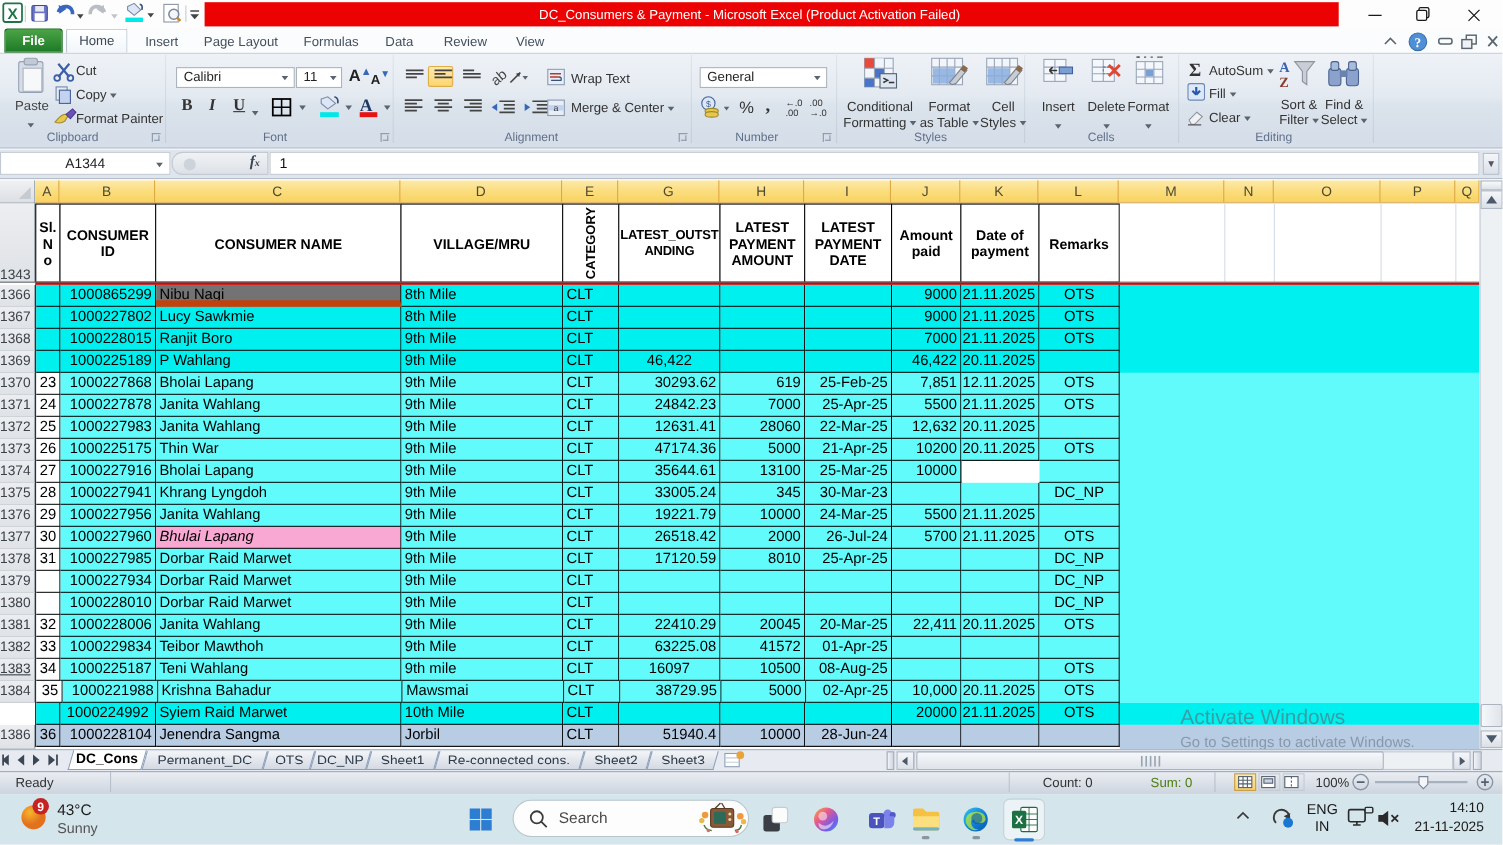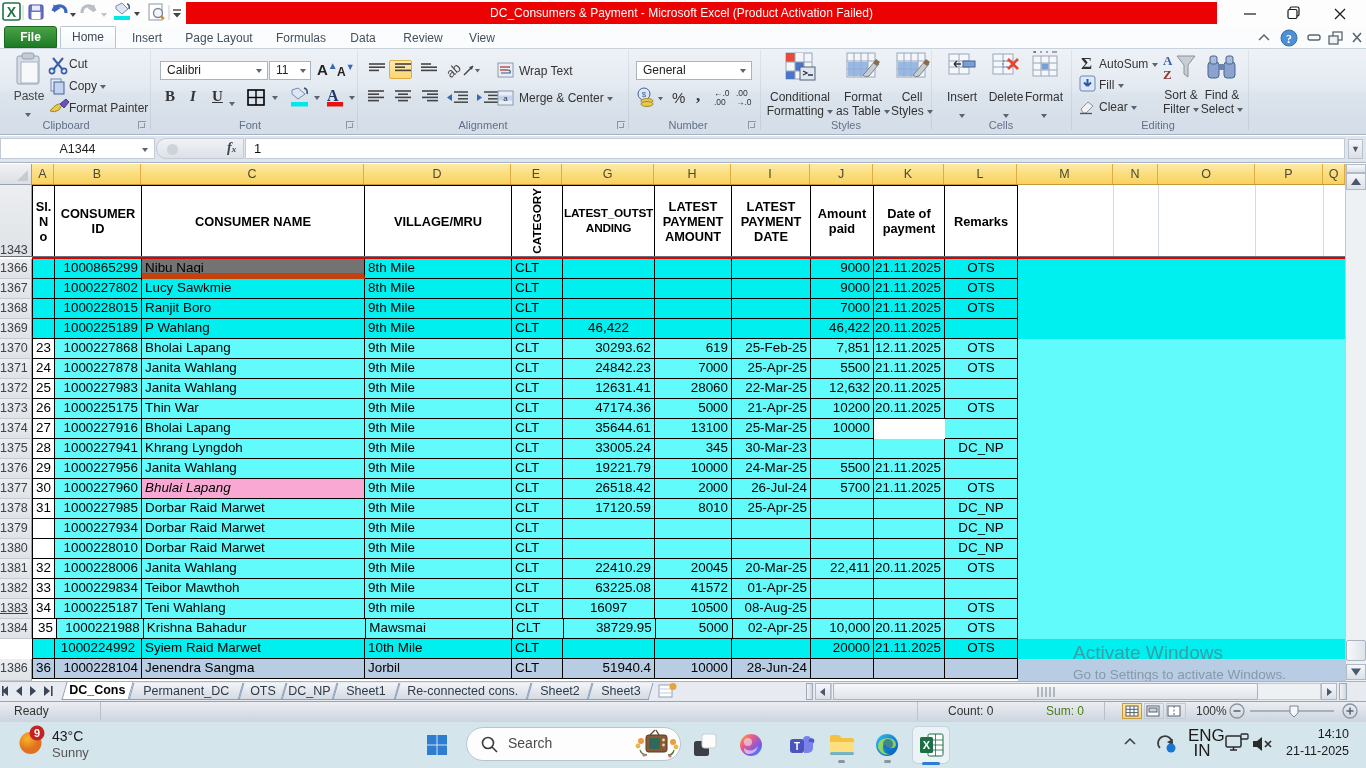--- a/index.html
+++ b/index.html
@@ -899,21 +899,21 @@
 </svg>
 <div class="abs" style="left:922px;top:762px;width:18px;height:3px;border-radius:2px;background:#2d7dd2;"></div>
 <svg class="abs" style="left:1122px;top:735px" width="16" height="14" viewBox="0 0 16 14">
       <path d="M3 9 l5 -5 5 5" fill="none" stroke="#3a3a3a" stroke-width="1.5"></path>
     </svg>
 <svg class="abs" style="left:1152px;top:731px" width="28" height="24" viewBox="0 0 28 24">
 <path d="M8 17 a7 7 0 1 1 12 -4" fill="none" stroke="#3a3a3a" stroke-width="1.7"></path>
 <path d="M21 8 l-1 6 -5 -3 z" fill="#3a3a3a"></path>
 <circle cx="19" cy="17" r="4.5" fill="#1976d2"></circle>
 </svg>
-<div class="abs" style="left:1188px;top:728px;width:28px;font-size:17px;color:#1a1a1a;text-align:center;line-height:15px;">ENG<br>IN</div>
+<div class="abs" style="left:1188px;top:728px;width:28px;font-size:13px;color:#1a1a1a;text-align:center;line-height:15px;">ENG<br>IN</div>
 <svg class="abs" style="left:1224px;top:732px" width="26" height="24" viewBox="0 0 26 24">
 <rect x="2" y="4" width="15" height="11" rx="1.5" fill="none" stroke="#2a2a2a" stroke-width="1.5"></rect>
 <line x1="6" y1="18" x2="13" y2="18" stroke="#2a2a2a" stroke-width="1.5"></line>
       <line x1="9.5" y1="15" x2="9.5" y2="18" stroke="#2a2a2a" stroke-width="1.5"></line>
 <rect x="17" y="2" width="7" height="5" rx="1" fill="#d5e5ec" stroke="#2a2a2a" stroke-width="1.3"></rect>
 </svg>
 <svg class="abs" style="left:1250px;top:733px" width="24" height="22" viewBox="0 0 24 22">
 <path d="M3 8 h4 l5 -4 v14 l-5 -4 h-4 z" fill="#2a2a2a"></path>
 <path d="M15 8 l6 6 M21 8 l-6 6" stroke="#2a2a2a" stroke-width="1.6"></path>
 </svg>

